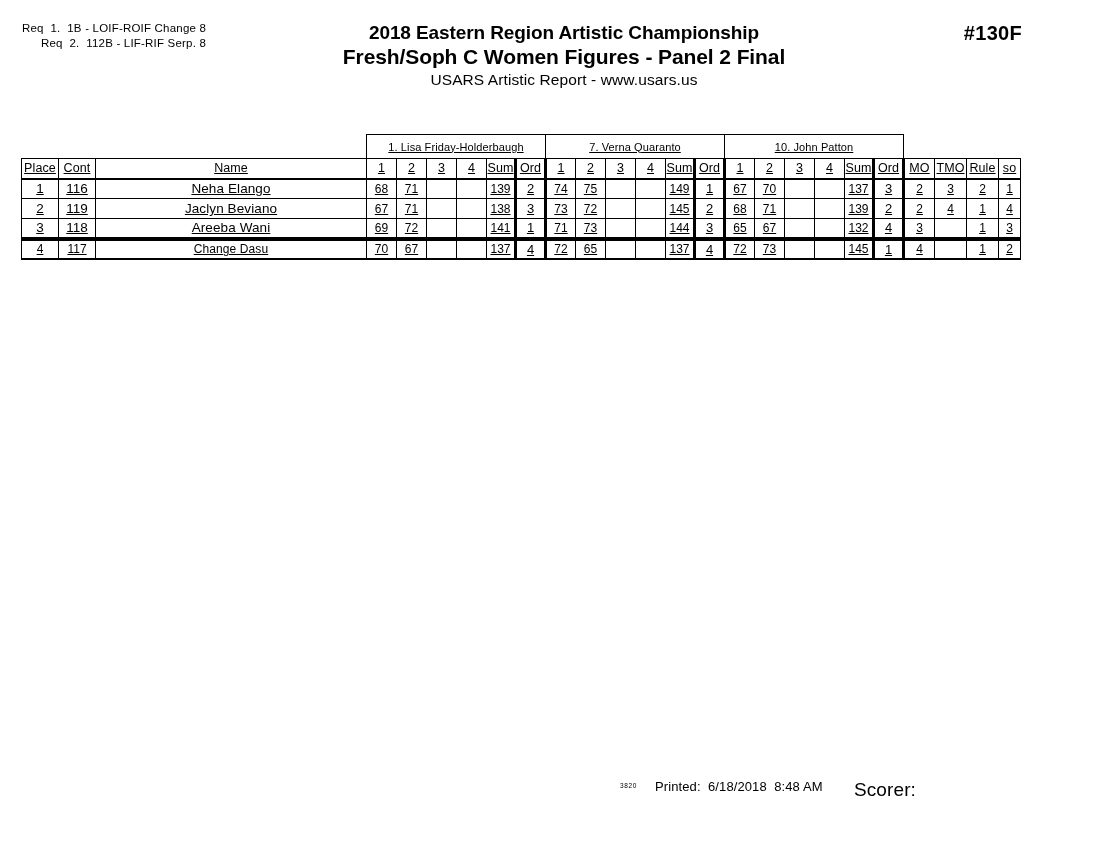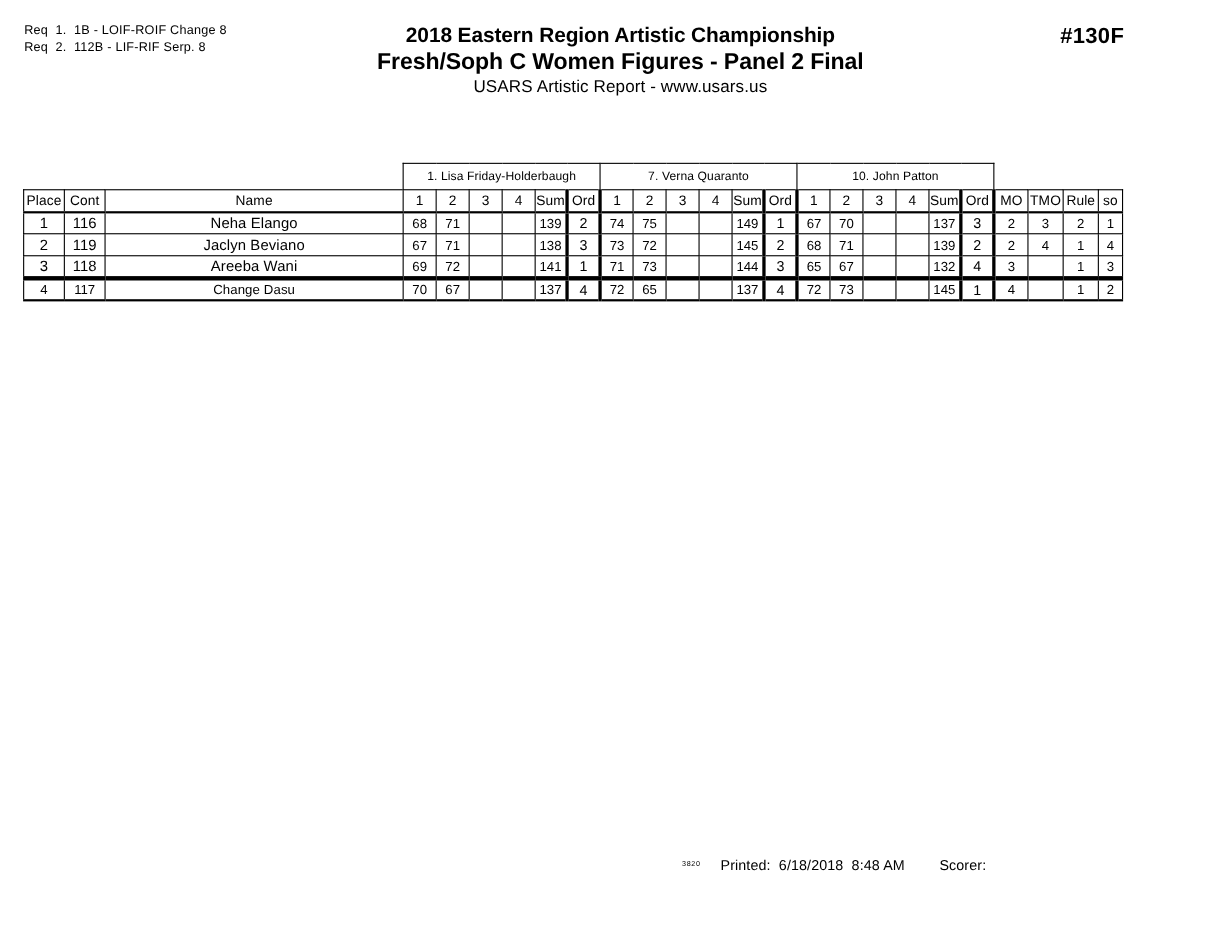--- a/index.html
+++ b/index.html
@@ -19,21 +19,21 @@
 
   
   #req-block {
     position: absolute;
     left: 22px;
     top: 21px;
     font-size: 11.5px;
     line-height: 15px;
     letter-spacing: 0.2px;
   }
-  .req-line { white-space: pre; }
+  .req-line { white-space: pre; text-align: right; }
 
   
   #event-number {
     position: absolute;
     right: 78px;
     top: 22px;
     font-size: 20px;
     font-weight: bold;
     letter-spacing: 0.3px;
   }
@@ -67,24 +67,25 @@
   #report-subtitle {
     font-size: 15.5px;
     line-height: 22px;
     letter-spacing: 0.1px;
   }
 
   
   #results-table {
     position: absolute;
     left: 21px;
-    top: 148px;
+    top: 134px;
     border-collapse: collapse;
     table-layout: fixed;
     font-size: 12px;
+    text-decoration: underline;
   }
   #results-table td, #results-table th {
     border: 1px solid #000;
     padding: 0;
     margin: 0;
     font-weight: normal;
     text-align: center;
     vertical-align: middle;
     height: 20px;
     box-sizing: border-box;
@@ -166,21 +167,21 @@
     left: 655px;
     top: 0px;
     font-size: 13px;
     letter-spacing: 0.1px;
     white-space: pre;
   }
   #scorer-text {
     position: absolute;
     left: 854px;
     top: 0px;
-    font-size: 13px;
+    font-size: 19px;
     letter-spacing: 0.1px;
     text-align: right;
   }
 </style>
 </head>
 <body>
 
 <div id="req-block">
   <div class="req-line">Req  1.  1B - LOIF-ROIF Change 8</div>
   <div class="req-line">Req  2.  112B - LIF-RIF Serp. 8</div>

